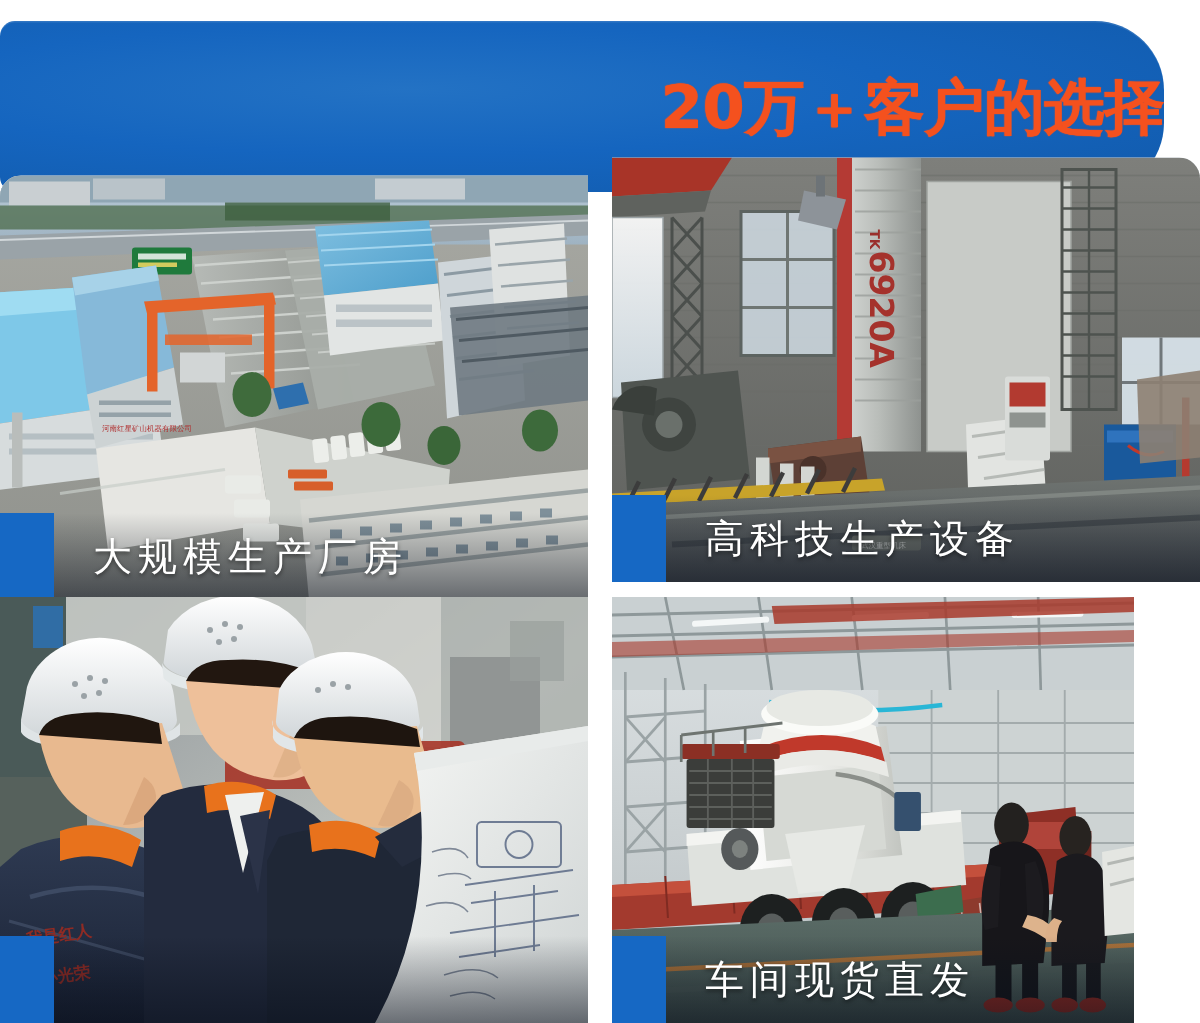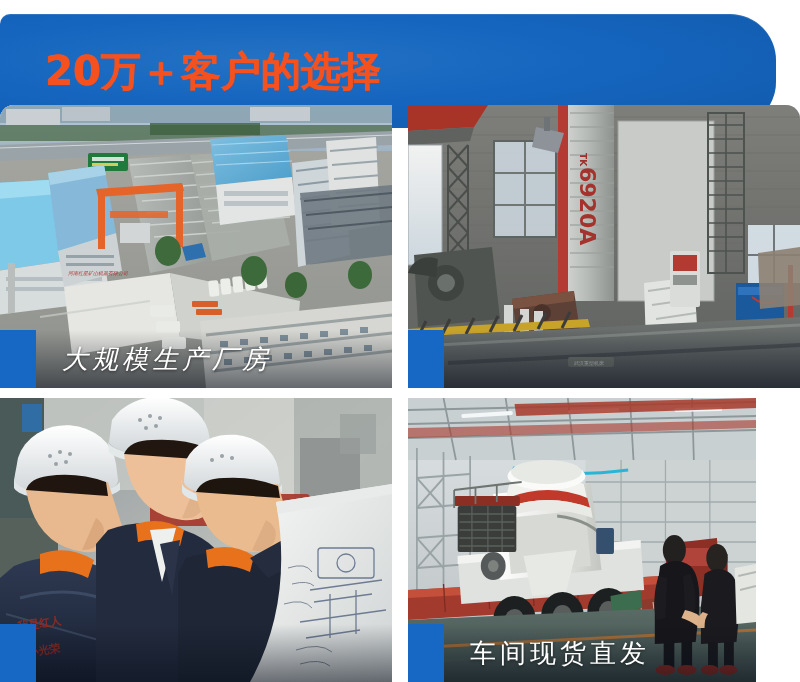--- a/index.html
+++ b/index.html
@@ -19,20 +19,21 @@
   .banner {
     position: absolute;
     left: 0px; top: 14px;
     width: 776px; height: 114px;
     background: radial-gradient(ellipse at 35% 40%, #2372c4 0%, #1565bf 45%, #115aab 100%);
     border-radius: 10px 46px 46px 10px;
     box-shadow: inset 0 1px 0 rgba(255,255,255,0.12);
     display: flex;
     align-items: center;
     overflow: hidden;
+    justify-content: flex-end;
   }
   .banner-inner {
     display: flex;
     align-items: baseline;
     padding-left: 45px;
     white-space: nowrap;
   }
   .banner-accent {
     color: #f4511e;
     font-size: 40px;
@@ -54,21 +55,21 @@
   .grid {
     position: absolute;
     left: 0px; top: 105px;
     width: 800px; height: 577px;
   }
   .cell {
     position: absolute;
     overflow: hidden;
     background: #cfd6dc;
   }
-  .cell.tl { left: 0px;   top: 0px;   width: 392px; height: 283px; border-radius: 14px 0 0 0; font-style: italic; }
+  .cell.tl { left: 0px;   top: 12px;   width: 392px; height: 283px; border-radius: 14px 0 0 0; }
   .cell.tr { left: 408px; top: 0px;   width: 392px; height: 283px; border-radius: 0 14px 0 0; }
   .cell.bl { left: 0px;   top: 293px; width: 392px; height: 284px; }
   .cell.br { left: 408px; top: 293px; width: 348px; height: 284px; }
 
   .cell svg { display: block; width: 100%; height: 100%; }
 
   .photo-wrap { position: absolute; inset: 0; }
 
   
   .caption {
@@ -442,20 +443,21 @@
           <path d="M0 232 L392 212 L392 283 L0 283 Z" fill="url(#trFloor)"></path>
           <path d="M30 240 L392 220" stroke="#8a908c" stroke-width="3" fill="none" opacity="0.7"></path>
           <path d="M40 258 L392 240" stroke="#3f4448" stroke-width="4" fill="none" opacity="0.7"></path>
           <rect x="160" y="252" width="46" height="10" rx="2" fill="#70756f"></rect>
           <text x="166" y="260" fill="#c9ccc8" font-family="DejaVu Sans" font-size="5">武汉重型机床</text>
         </svg>
       </div>
       <div class="caption">
         <div class="caption-shade"></div>
         <div class="caption-block"></div>
+        <div class="caption-text">高科技生产设备</div>
       </div>
     </div>
 
     <div class="cell bl">
       <div class="photo-wrap">
         <svg viewBox="0 0 392 284" preserveAspectRatio="none" aria-hidden="true">
           <defs>
             <linearGradient id="blBg" x1="0" y1="0" x2="1" y2="1">
               <stop offset="0" stop-color="#8a9197"></stop>
                 <stop offset="0.55" stop-color="#b9bdb9"></stop>

